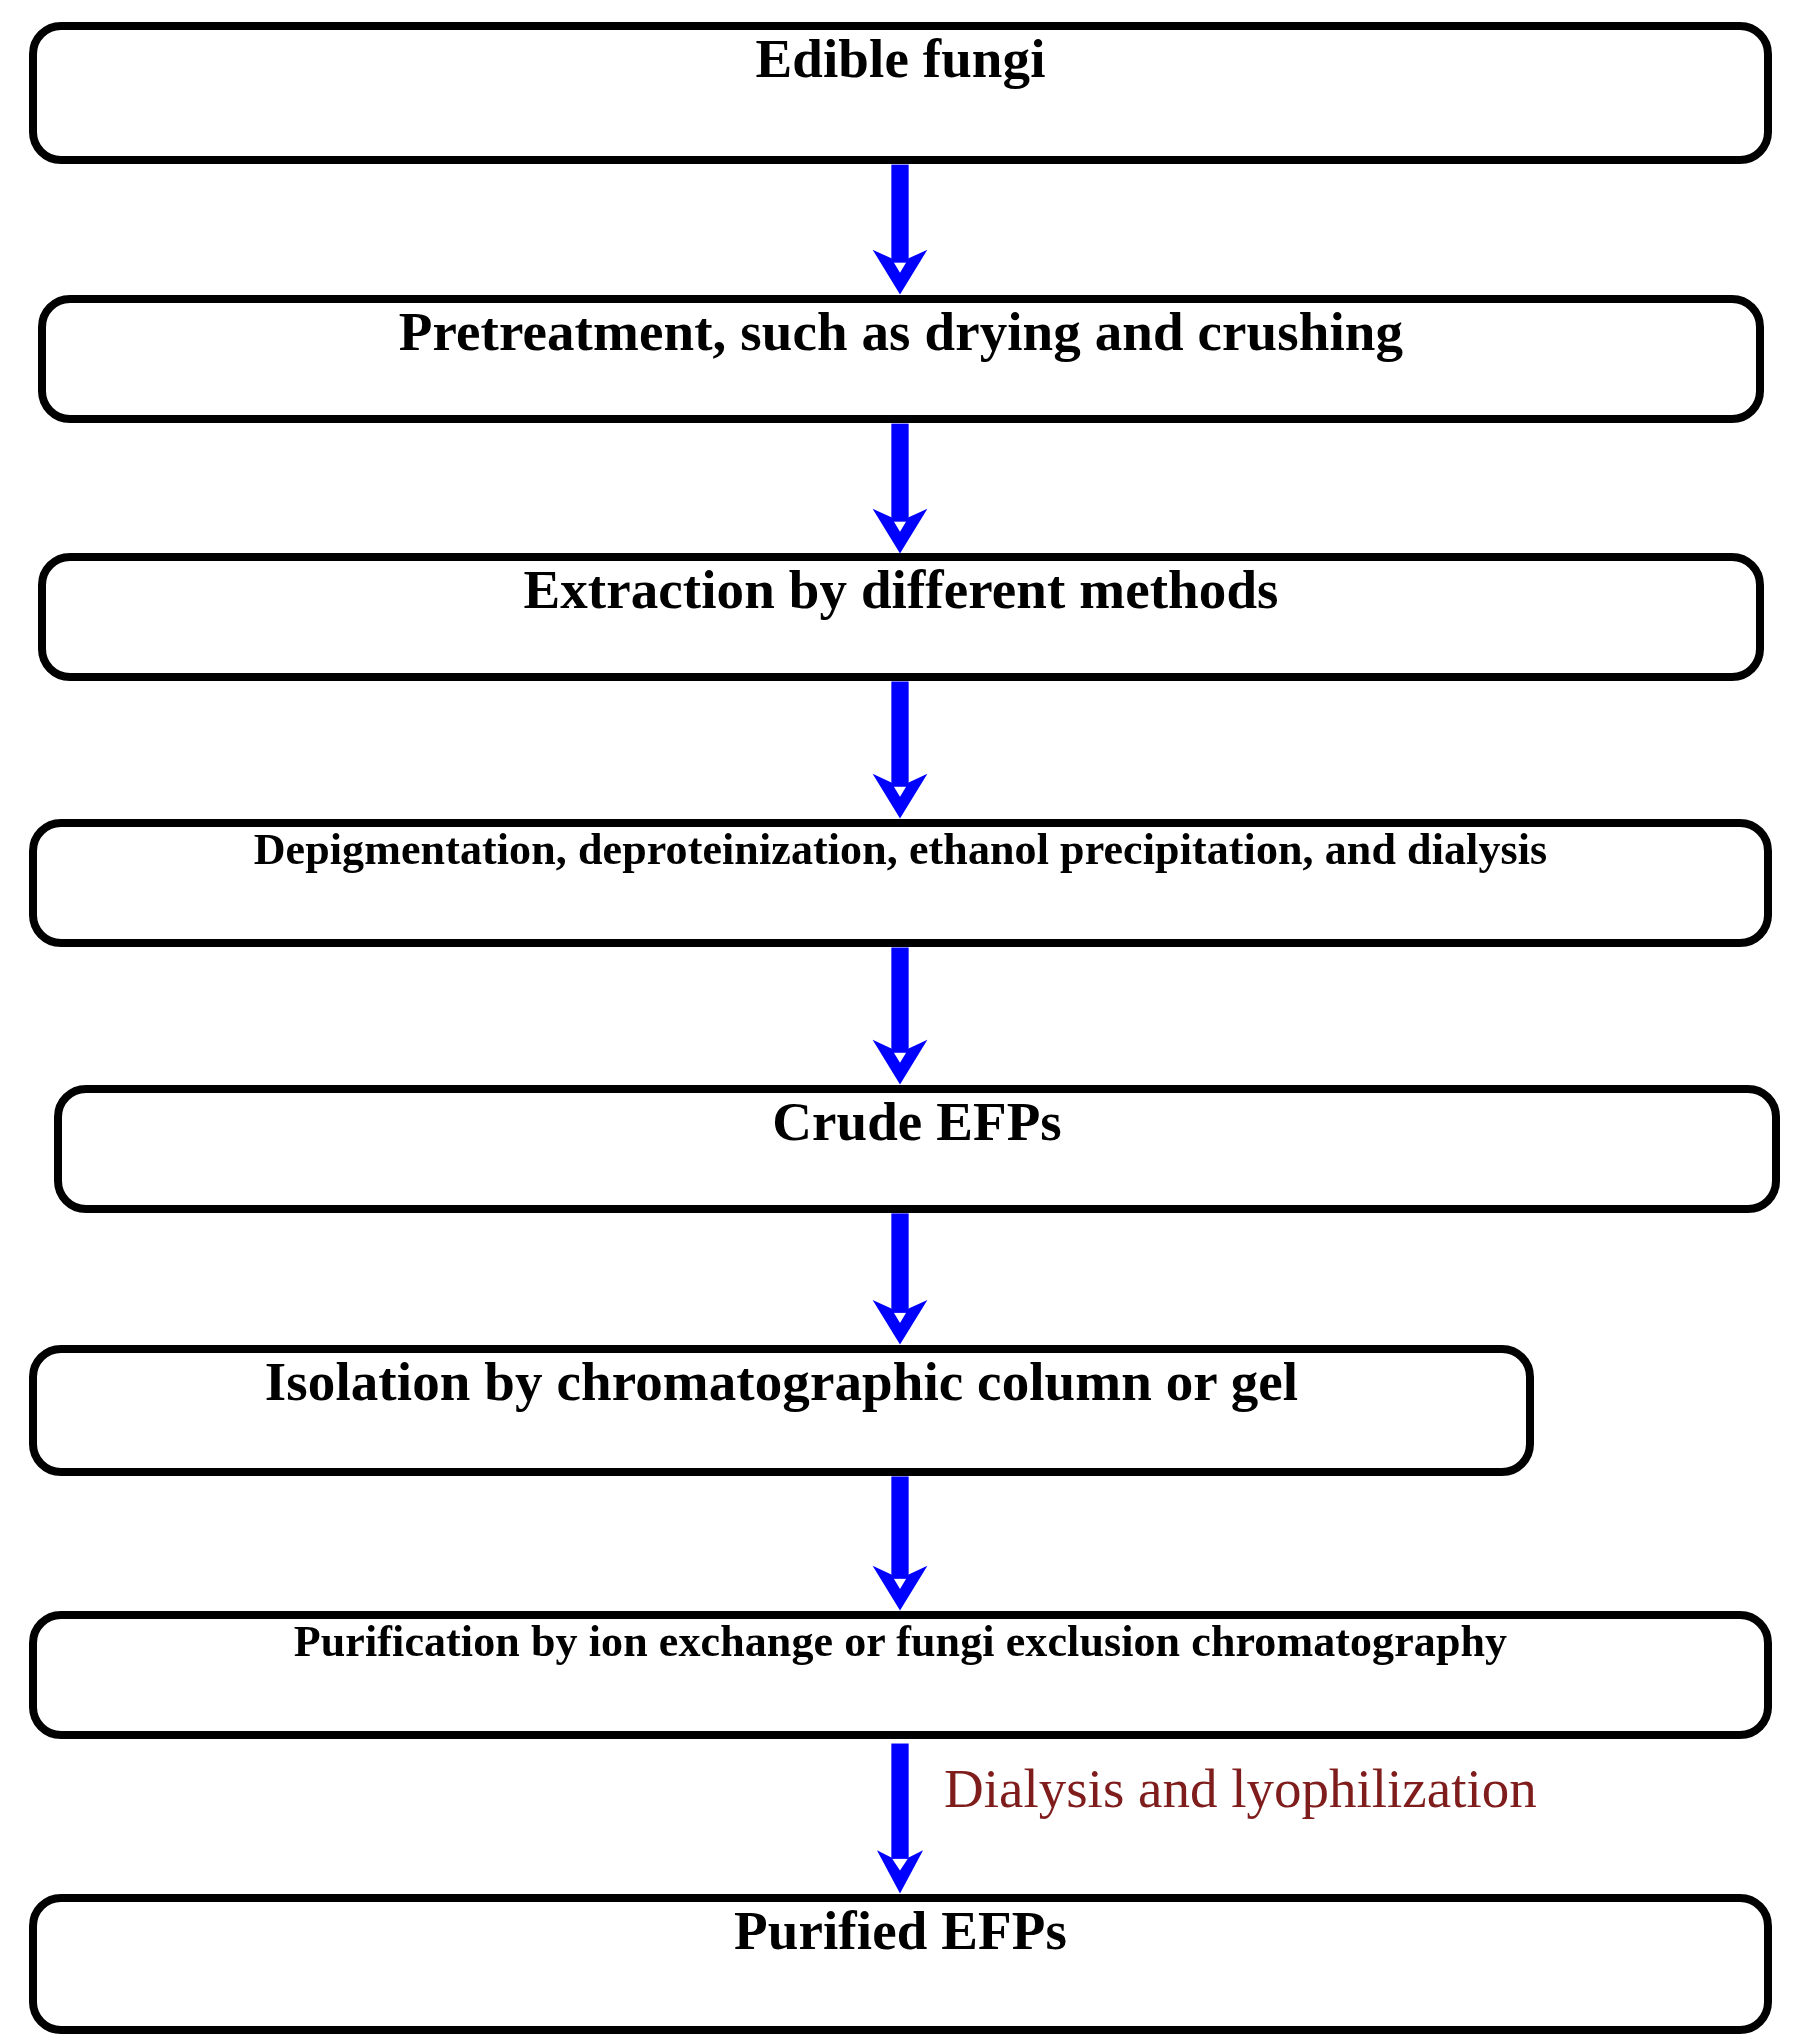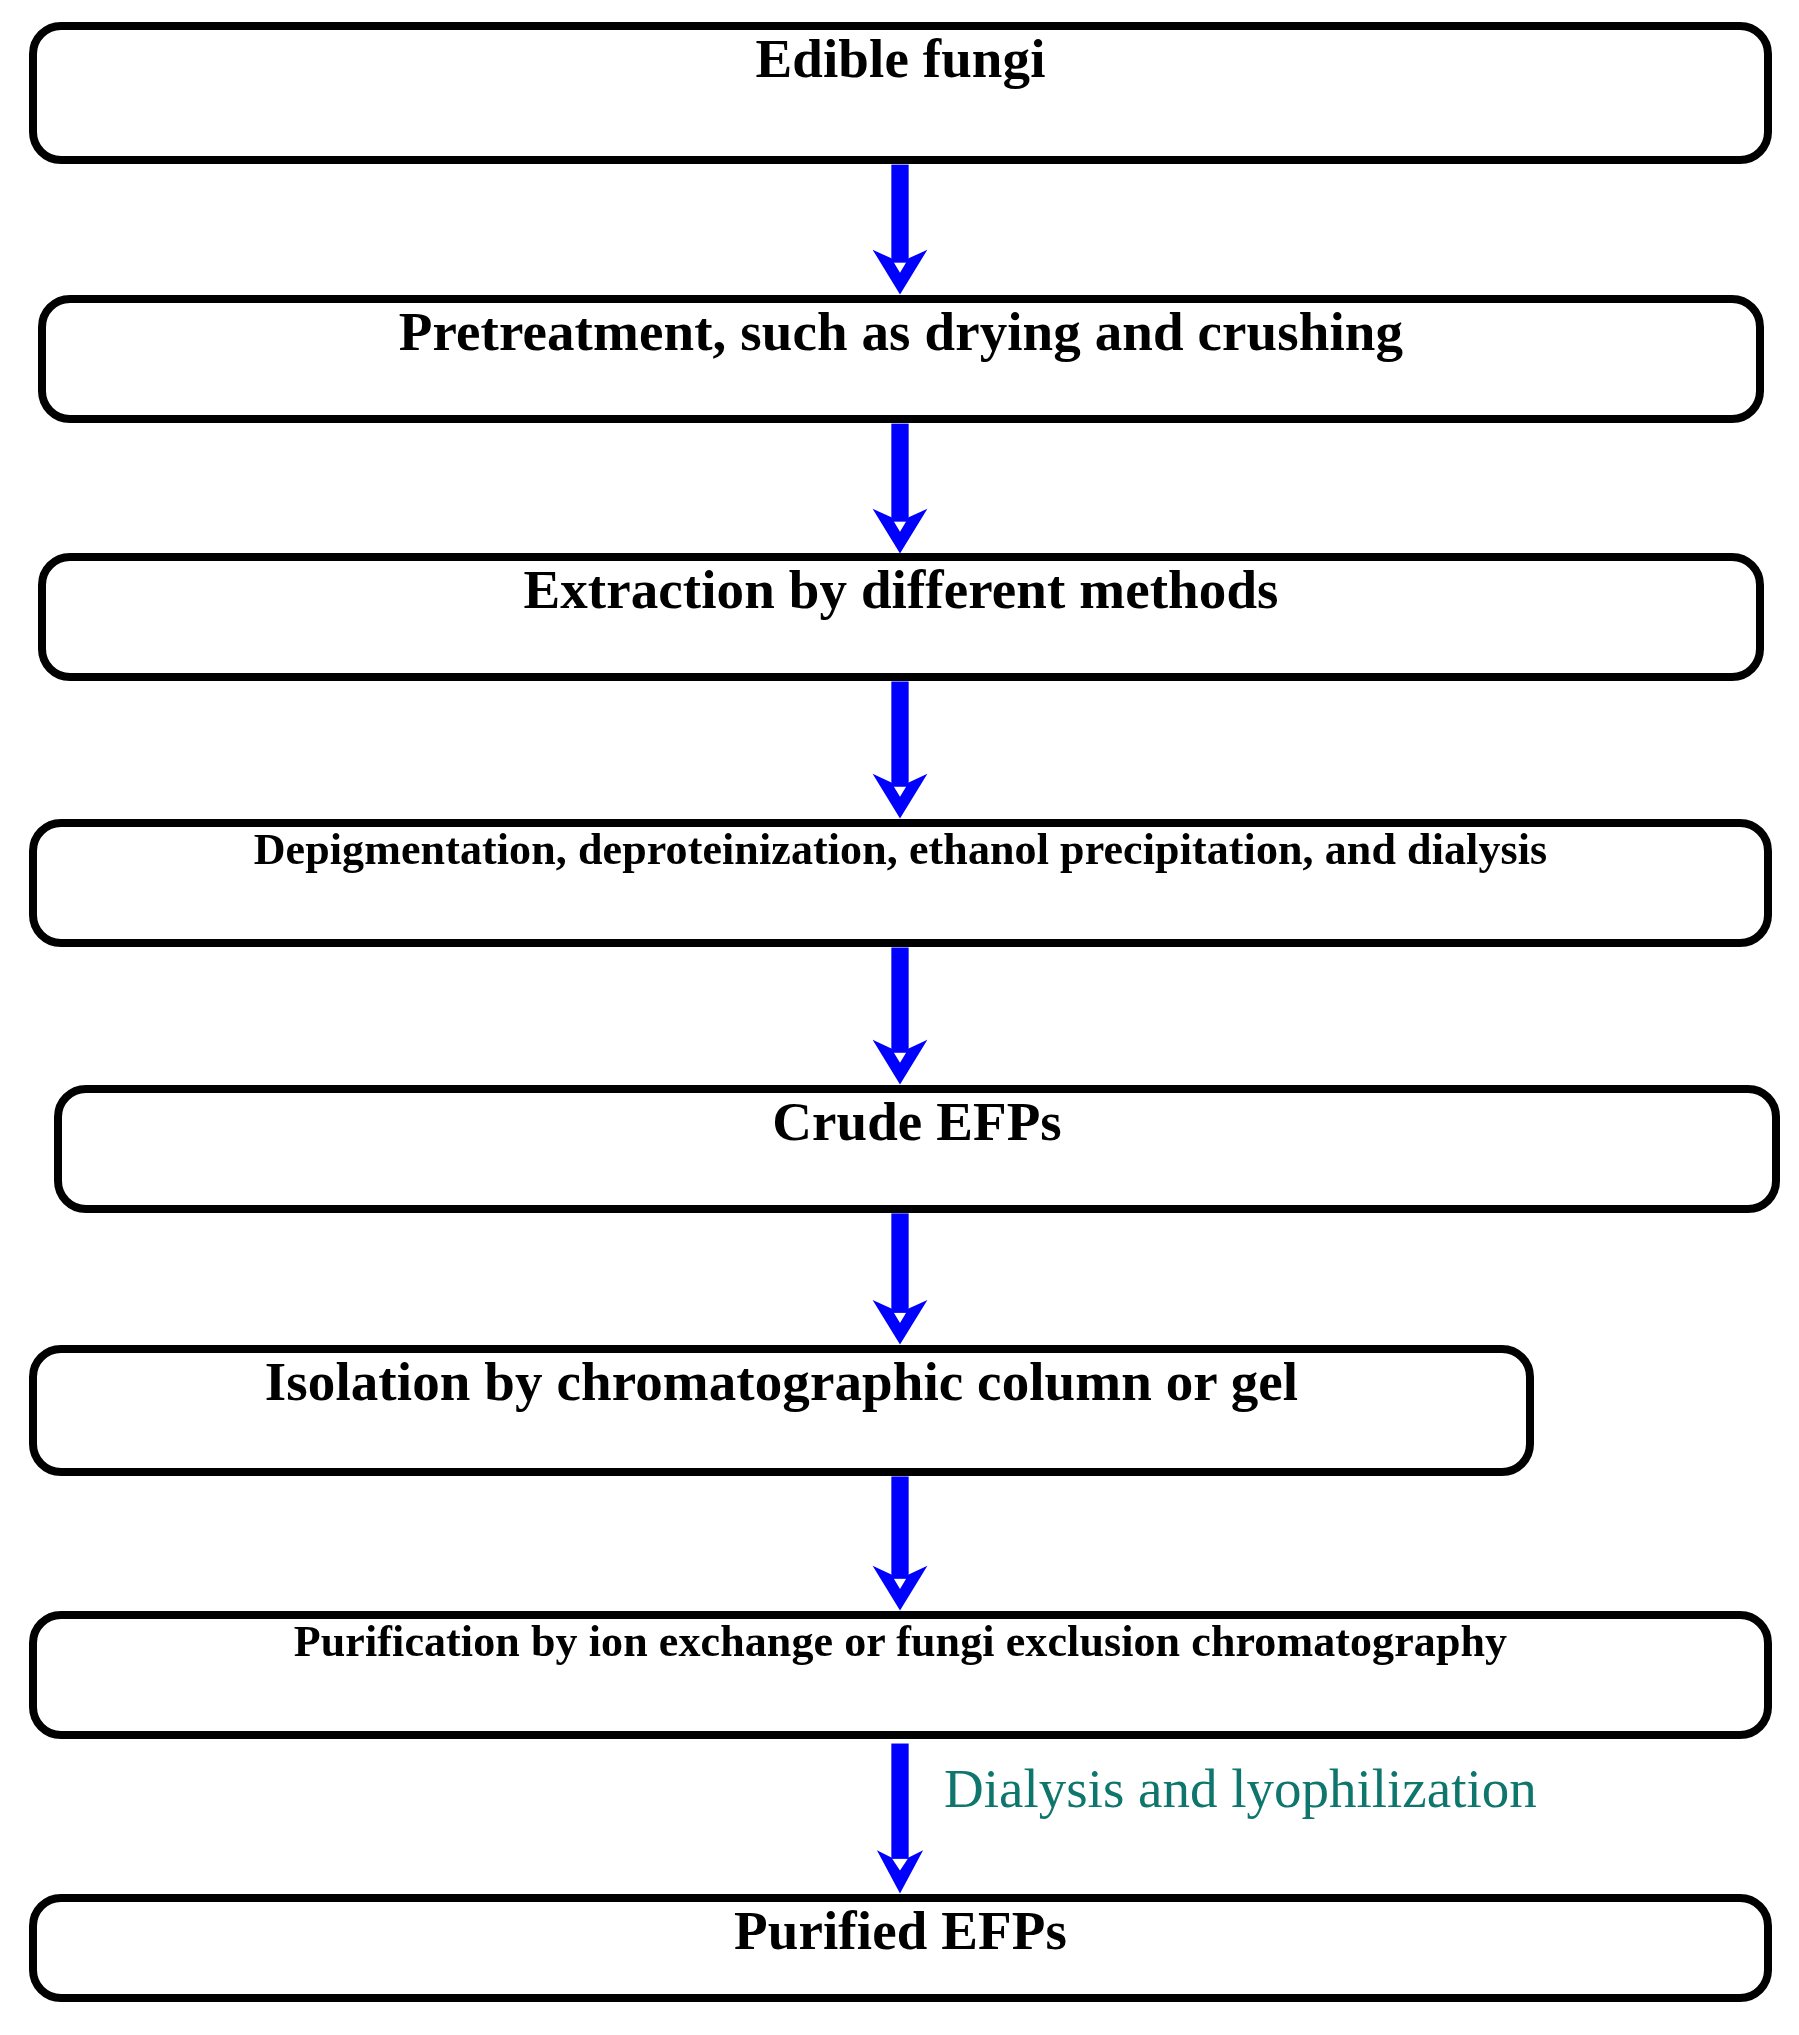--- a/index.html
+++ b/index.html
@@ -53,21 +53,21 @@
   .arrow {
     position: absolute;
   }
   .arrow svg {
     display: block;
   }
 
   
   .edge-label {
     position: absolute;
-    color: #0f766e;
+    color: #7f1d1d;
     font-size: 55px;
     font-weight: 400;
     line-height: 1;
     white-space: nowrap;
   }
 </style>
 </head>
 <body>
 
 <div id="flow">
@@ -160,18 +160,18 @@
         <rect x="31" y="0" width="24" height="160"></rect>
         <path d="M 11 148 L 43 208 L 75 148 L 55 158 L 43 176 L 31 158 Z"></path>
       </g>
     </svg>
   </div>
 
   <div class="edge-label" style="left:944px; top:1761px;">
     <span>Dialysis and lyophilization</span>
   </div>
 
-  <div class="node bold" style="left:29px; top:1894px; width:1743px; height:108px;">
+  <div class="node bold" style="left:29px; top:1894px; width:1743px; height:140px;">
     <span class="label">Purified EFPs</span>
   </div>
 
 </div>
 
 
 </body></html>

